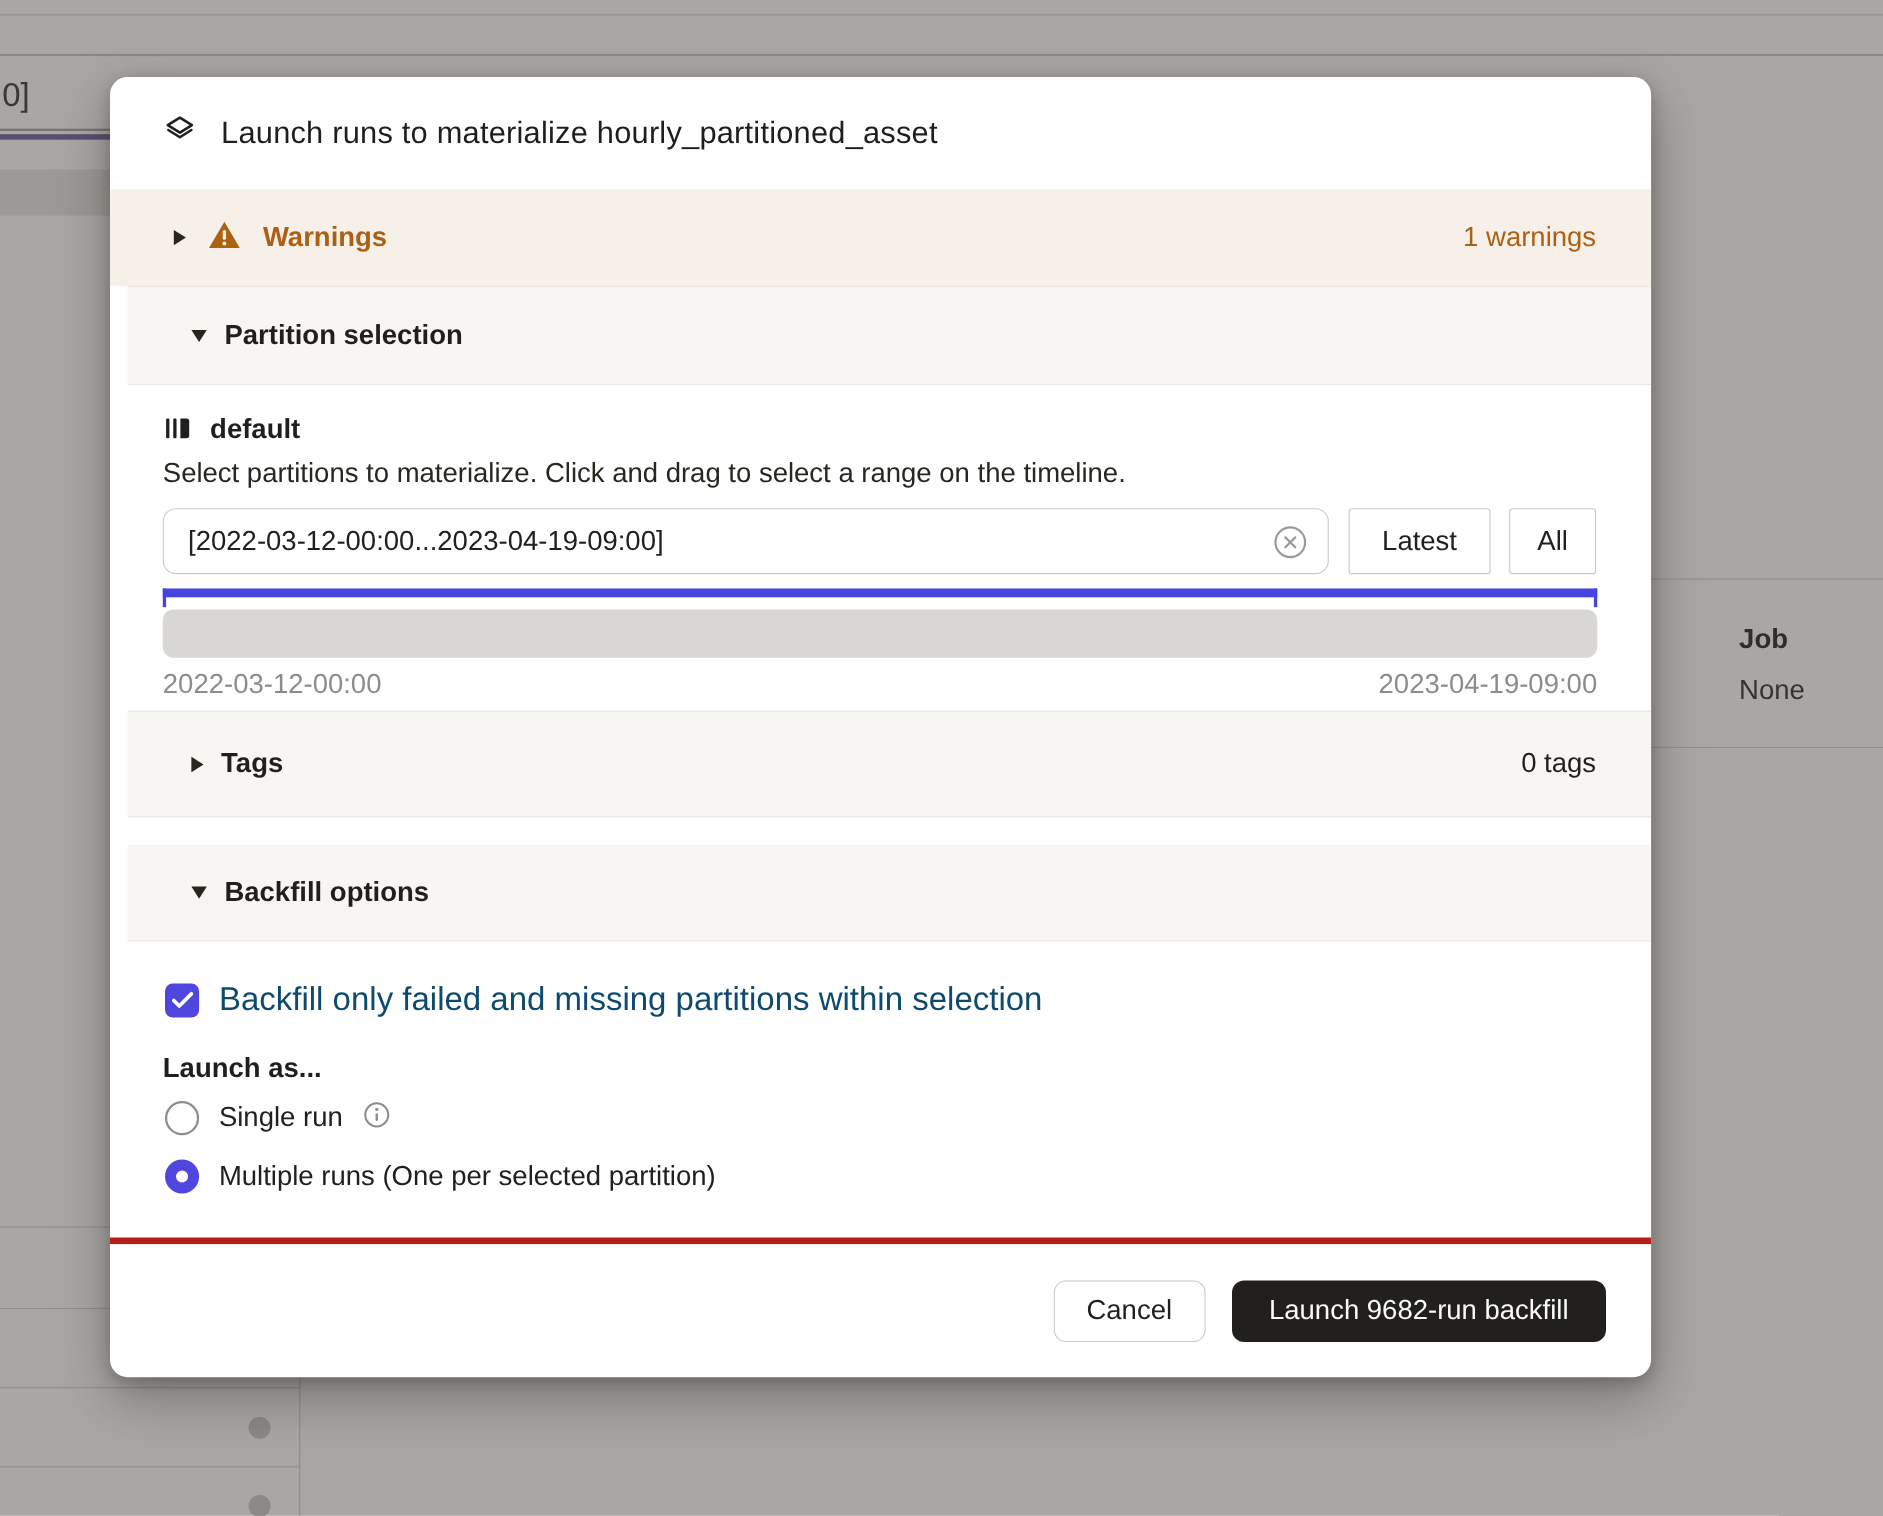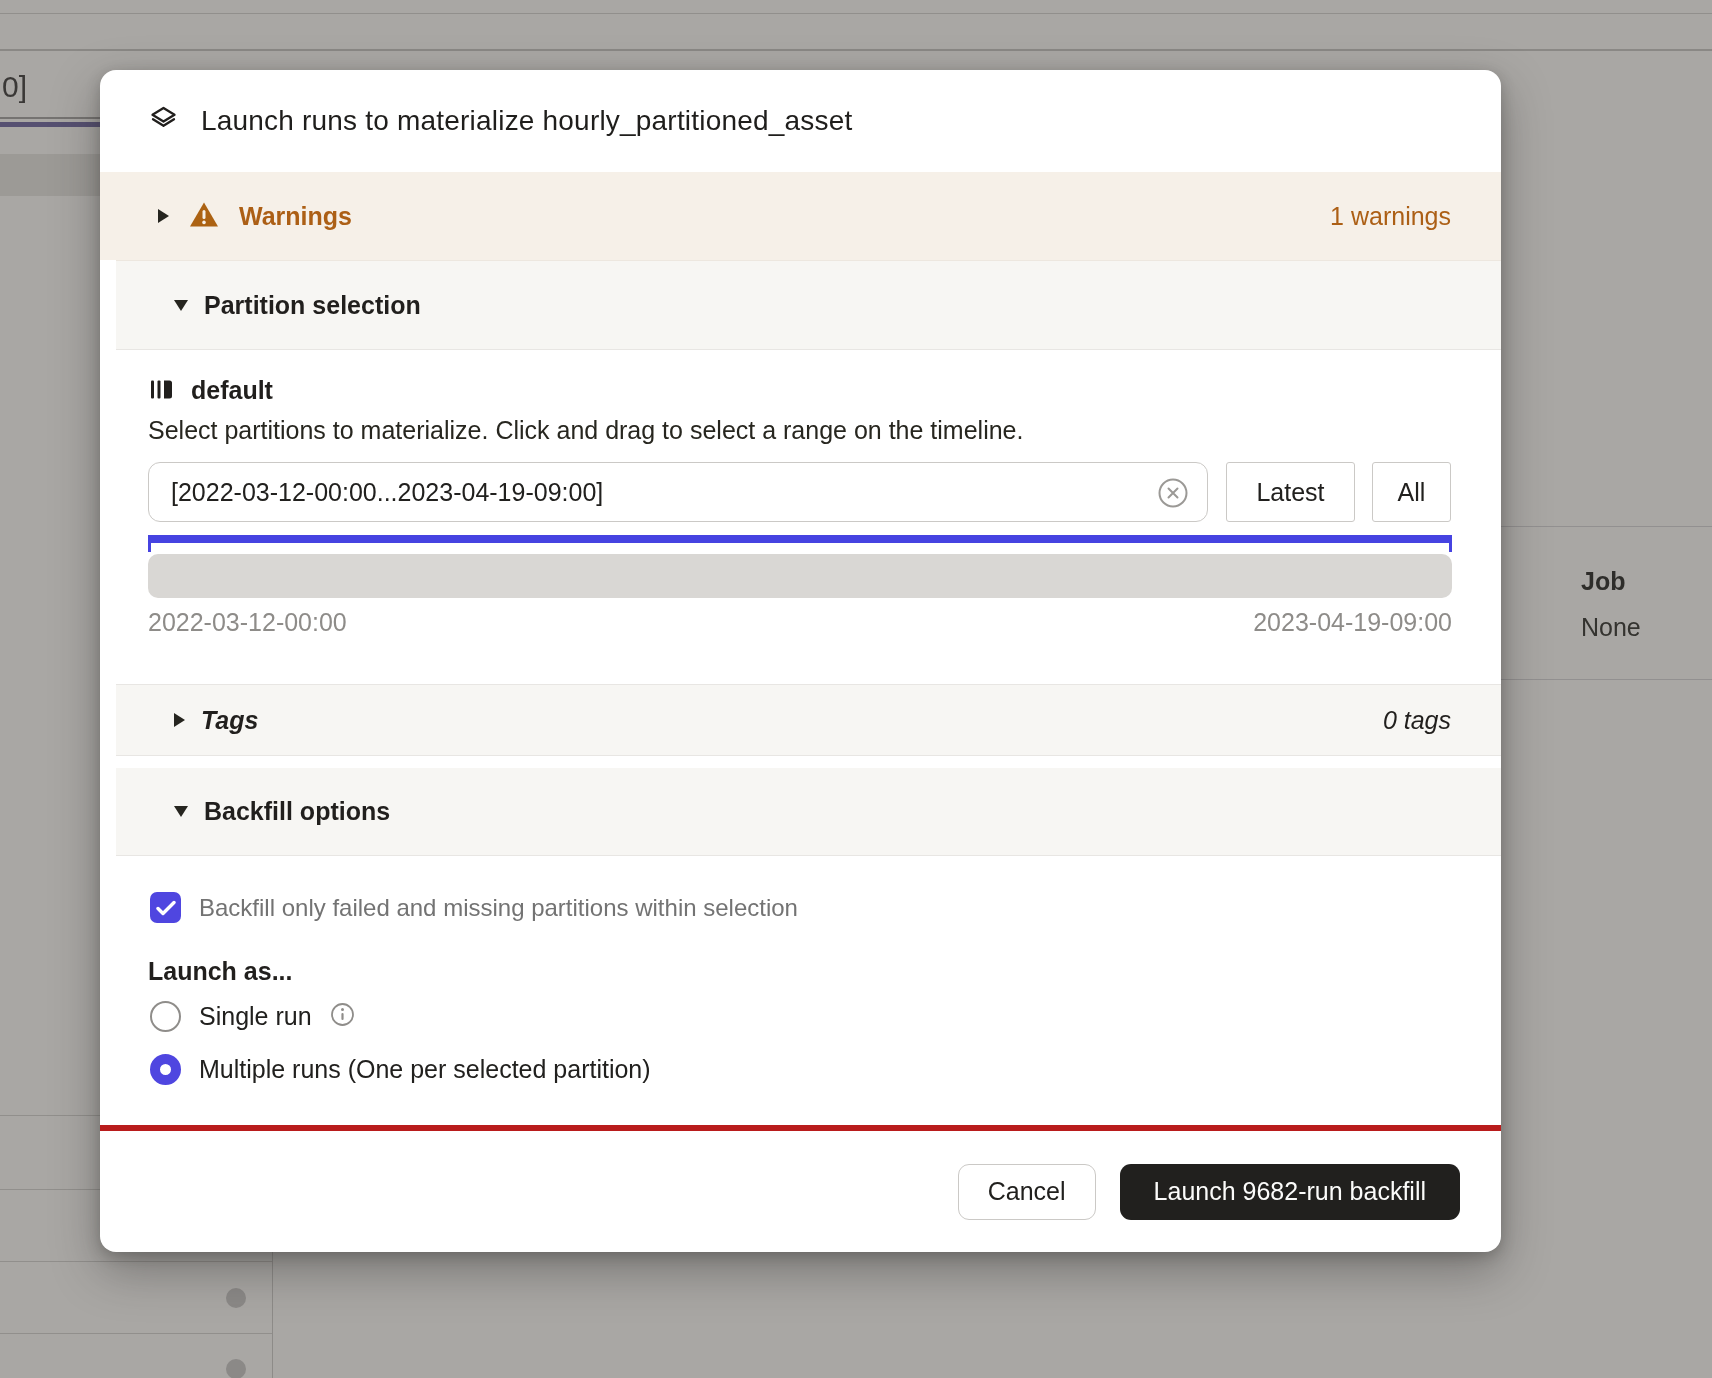--- a/index.html
+++ b/index.html
@@ -65,21 +65,21 @@
     background: #F7F6F3;
     border-top: 1px solid #E8E6E3;
     border-bottom: 1px solid #E8E6E3;
     display: flex; align-items: center;
     padding: 0 50px 0 58px; gap: 16px; margin-left: 16px;
   }
   .sect-title { font-size: 25px; font-weight: 700; color: #211F1D; }
   .sect-count { margin-left: auto; font-size: 25px; font-weight: 400; color: #211F1D; }
 
   .ps-head { top: 190px; height: 90px; }
-  .tags-head { top: 614px; height: 72px; font-style: italic; }
+  .tags-head { top: 576px; height: 97px; }
   .bo-head { top: 698px; height: 88px; border-bottom: 1px solid #E8E6E3; }
 
   .content1 { position: absolute; top: 280px; left: 0; right: 0; height: 330px; background: #fff; }
   .default-row { position: absolute; top: 26px; left: 48px; display: flex; gap: 16px; }
   .default-label { font-size: 25px; font-weight: 700; color: #211F1D; }
   .desc { position: absolute; top: 66px; left: 48px; font-size: 25px; color: #27261F; }
 
   .partition-input {
     position: absolute; top: 112px; left: 48px;
     width: 1060px; height: 60px;
@@ -119,21 +119,21 @@
     display: flex; justify-content: space-between;
     font-size: 25px; color: #8E8C89;
   }
 
   .content2 { position: absolute; top: 786px; left: 0; right: 0; height: 269px; background: #fff; }
   .check-row { position: absolute; top: 36px; left: 50px; display: flex; align-items: center; gap: 18px; }
   .checkbox {
     width: 31px; height: 31px; border-radius: 7px; background: #4F46E0;
     display: flex; align-items: center; justify-content: center; cursor: pointer; flex: none;
   }
-  .check-label { font-size: 24px; color: #737373; }
+  .check-label { font-size: 30px; color: #0c4a6e; }
   .launch-as { position: absolute; top: 101px; left: 48px; font-size: 25px; font-weight: 700; color: #211F1D; }
   .radio-row { position: absolute; left: 50px; display: flex; align-items: center; gap: 18px; height: 34px; }
   .radio-row.r1 { top: 143px; }
   .radio-row.r2 { top: 196px; }
   .radio { width: 31px; height: 31px; border-radius: 50%; background: #fff; cursor: pointer; flex: none; }
   .radio.unselected { border: 2px solid #8F8D8A; }
   .radio.selected { border: 10px solid #4F46E0; }
   .radio-label { font-size: 25px; color: #21201E; }
 
   .m-footer {

